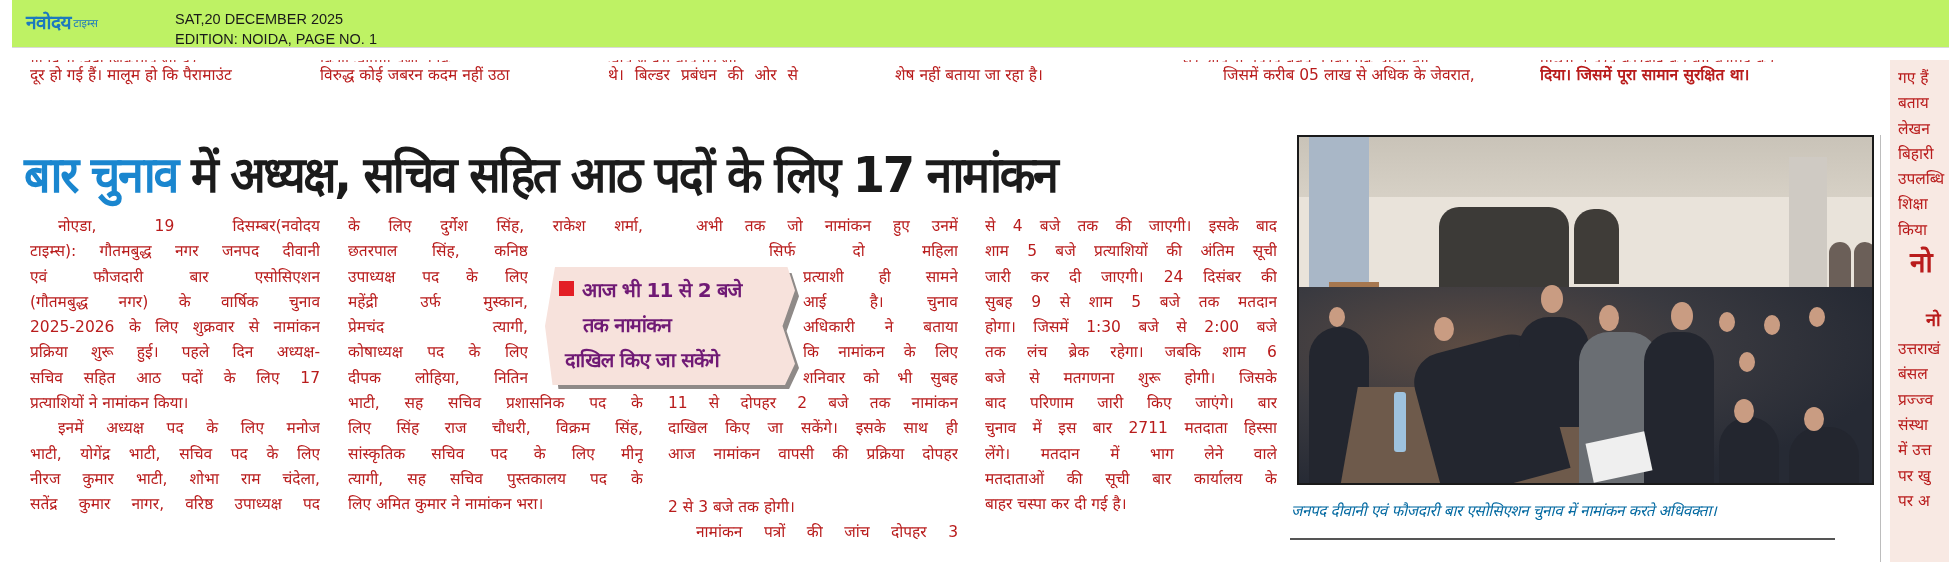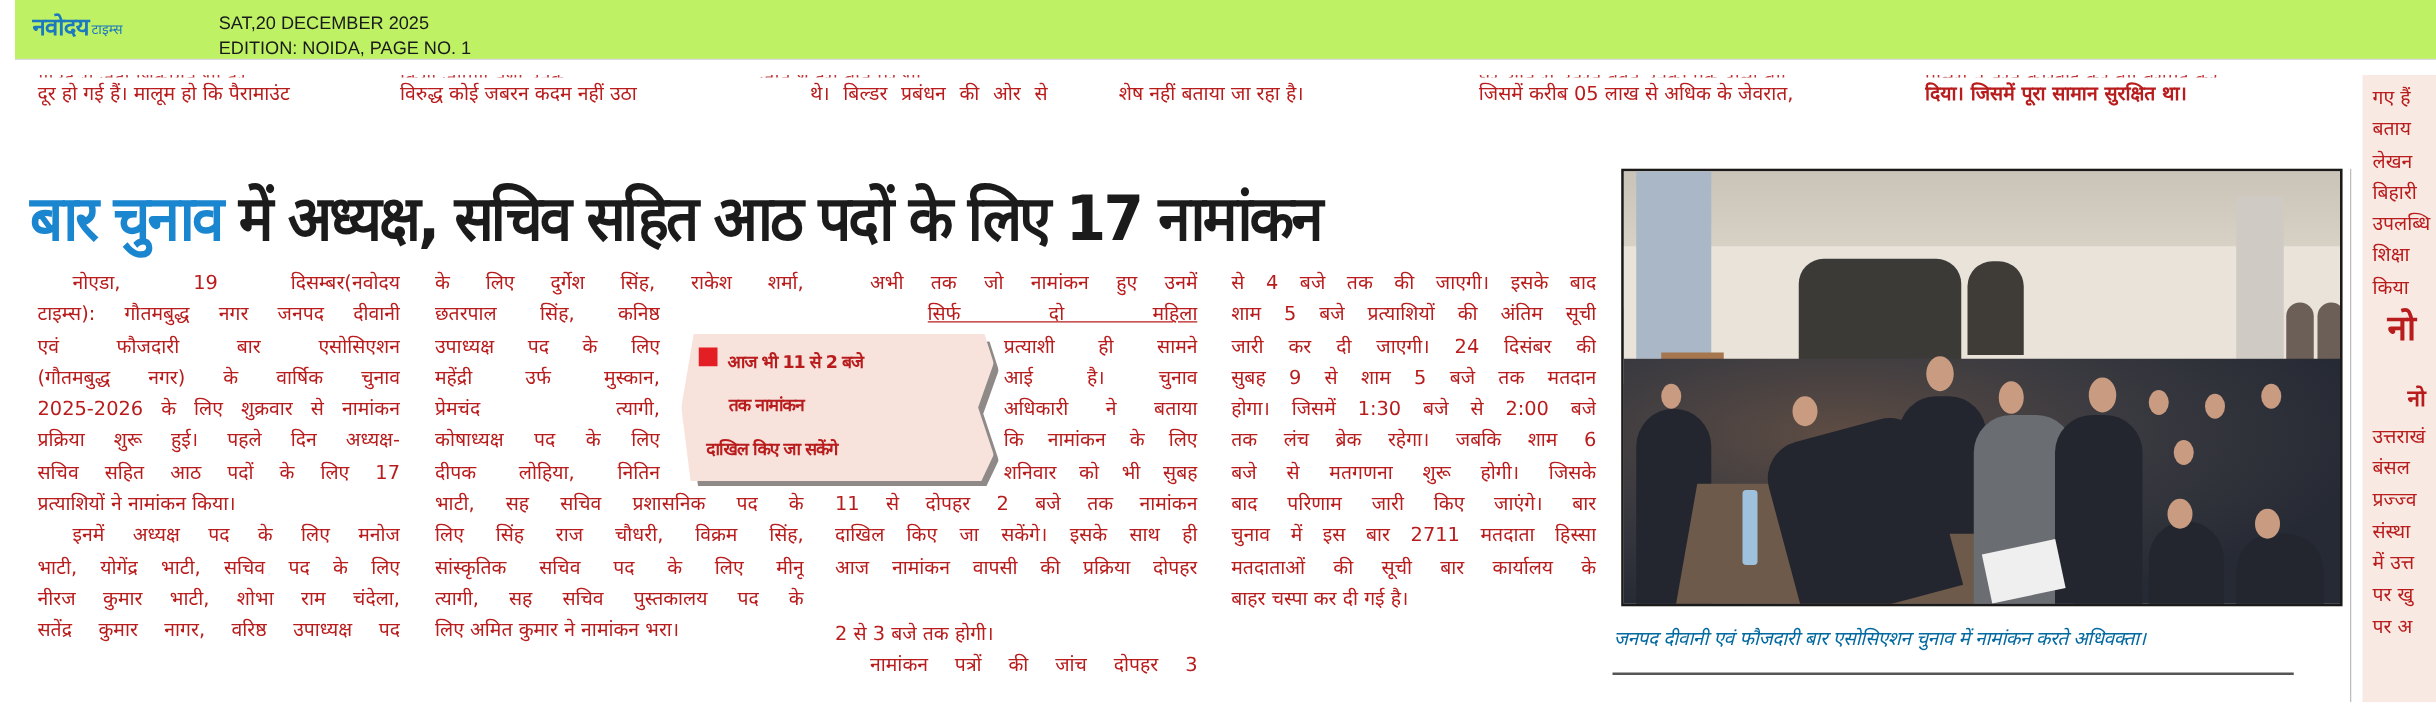--- a/index.html
+++ b/index.html
@@ -26,21 +26,21 @@
   .spill .ln { display: block; white-space: nowrap; }
 
   
   .headline { position: absolute; left: 24px; top: 80px; font-family: "DejaVu Sans", sans-serif; font-weight: 700; font-size: 50px; line-height: 70px; color: #1b1b1b; white-space: nowrap; letter-spacing: -2.5px; transform: scaleX(0.93); transform-origin: left; }
   .headline .hl-accent { color: #1a86cf; }
 
   
   .callout { position: absolute; left: 545px; top: 207px; width: 250px; height: 118px; }
   .callout-bg { position: absolute; inset: 0; background: #f7e2dc; clip-path: polygon(4% 0, 97% 0, 100% 20%, 95% 50%, 100% 82%, 96% 100%, 3% 100%, 0 50%); }
   .callout-shadow { position: absolute; left: 6px; top: 6px; right: -4px; bottom: -4px; background: #8f8a88; clip-path: polygon(4% 0, 97% 0, 100% 20%, 95% 50%, 100% 82%, 96% 100%, 3% 100%, 0 50%); }
-  .callout-text { position: absolute; left: 14px; top: 6px; width: 236px; font-family: "DejaVu Sans", sans-serif; font-weight: 700; font-size: 14px; line-height: 35px; color: #b91c1c; letter-spacing: -0.8px; }
+  .callout-text { position: absolute; left: 14px; top: 6px; width: 236px; font-family: "DejaVu Sans", sans-serif; font-weight: 700; font-size: 20px; line-height: 35px; color: #701a75; letter-spacing: -0.8px; }
   .callout-text .ln { display: block; white-space: nowrap; }
   .bullet { display: inline-block; width: 15px; height: 15px; background: #e31e25; margin-right: 8px; vertical-align: 1px; }
 
   
   .photo { position: absolute; left: 1297px; top: 75px; width: 577px; height: 350px; border: 2px solid #1a1a1a; overflow: hidden; background: #d9d2c7; }
   .photo .ceiling { position: absolute; left: 0; top: 0; width: 100%; height: 110px; background: linear-gradient(#c9c3b8, #e2dcd1); }
   .photo .wall { position: absolute; left: 0; top: 60px; width: 100%; height: 110px; background: #e9e3da; }
   .photo .pillar { position: absolute; left: 10px; top: 0; width: 60px; height: 150px; background: #a9b7c7; }
   .photo .pillar2 { position: absolute; left: 490px; top: 20px; width: 38px; height: 130px; background: #cfcac3; }
   .photo .board { position: absolute; left: 140px; top: 70px; width: 130px; height: 85px; background: #3c3a37; border-top-left-radius: 20px; border-top-right-radius: 20px; }
@@ -83,29 +83,29 @@
   <div class="spill body-text" style="left:30px;width:270px;">
     <span class="cut">ग्राउंड से जुड़ी शिकायतें भी दूर</span>
     <span class="ln" style="position:relative;top:-8px;">दूर हो गई हैं। मालूम हो कि पैरामाउंट</span>
   </div>
   <div class="spill body-text" style="left:320px;width:260px;">
     <span class="cut">किया जाएगा तथा उनके</span>
     <span class="ln" style="position:relative;top:-8px;">विरुद्ध कोई जबरन कदम नहीं उठा</span>
   </div>
   <div class="spill body-text" style="left:608px;width:270px;">
     <span class="cut">जाते थे इस बात पर भी</span>
-    <span class="ln" style="position:relative;top:-8px;word-spacing:6px;text-align:center;">थे। बिल्डर प्रबंधन की ओर से</span>
+    <span class="ln" style="position:relative;top:-8px;word-spacing:6px;">थे। बिल्डर प्रबंधन की ओर से</span>
   </div>
   <div class="spill body-text" style="left:895px;width:240px;">
     <span class="cut"></span>
     <span class="ln" style="position:relative;top:-8px;">शेष नहीं बताया जा रहा है।</span>
   </div>
   <div class="spill body-text" style="left:1183px;width:340px;">
     <span class="cut">घर आते से उतरते वक्त उनका एक ट्रॉली बैग</span>
-    <span class="ln" style="position:relative;top:-8px;">जिसमें करीब 05 लाख से अधिक के जेवरात,</span>
+    <span class="ln" style="position:relative;top:-8px;margin-left:40px;">जिसमें करीब 05 लाख से अधिक के जेवरात,</span>
   </div>
   <div class="spill body-text" style="left:1540px;width:330px;">
     <span class="cut">पुलिस ने तुरंत कार्रवाई कर बैग बरामद कर</span>
     <span class="ln" style="position:relative;top:-8px;font-weight:bold;">दिया। जिसमें पूरा सामान सुरक्षित था।</span>
   </div>
 
   <h1 class="headline">
     <span class="hl-accent">बार चुनाव</span><span> में अध्यक्ष, सचिव सहित आठ पदों के लिए 17 नामांकन</span>
   </h1>
 
@@ -134,21 +134,21 @@
     <span class="ln" style="width:180px;word-spacing:10px;">दीपक लोहिया, नितिन</span>
     <span class="ln">भाटी, सह सचिव प्रशासनिक पद के</span>
     <span class="ln">लिए सिंह राज चौधरी, विक्रम सिंह,</span>
     <span class="ln">सांस्कृतिक सचिव पद के लिए मीनू</span>
     <span class="ln">त्यागी, सह सचिव पुस्तकालय पद के</span>
     <span class="ln" style="text-align-last:left;">लिए अमित कुमार ने नामांकन भरा।</span>
   </div>
 
   <div class="col body-text" style="left:668px;top:154px;width:290px;">
     <span class="ln" style="padding-left:28px;">अभी तक जो नामांकन हुए उनमें</span>
-    <span class="ln" style="margin-left:74px;word-spacing:10px;text-decoration:underline;">सिर्फ दो महिला</span>
+    <span class="ln" style="margin-left:101px;word-spacing:10px;">सिर्फ दो महिला</span>
     <span class="ln" style="margin-left:135px;">प्रत्याशी ही सामने</span>
     <span class="ln" style="margin-left:135px;word-spacing:8px;">आई है। चुनाव</span>
     <span class="ln" style="margin-left:135px;">अधिकारी ने बताया</span>
     <span class="ln" style="margin-left:135px;">कि नामांकन के लिए</span>
     <span class="ln" style="margin-left:135px;">शनिवार को भी सुबह</span>
     <span class="ln">11 से दोपहर 2 बजे तक नामांकन</span>
     <span class="ln">दाखिल किए जा सकेंगे। इसके साथ ही</span>
     <span class="ln">आज नामांकन वापसी की प्रक्रिया दोपहर</span>
     <span class="ln" style="text-align-last:left;margin-top:28px;">2 से 3 बजे तक होगी।</span>
     <span class="ln ind">नामांकन पत्रों की जांच दोपहर 3</span>
@@ -157,20 +157,21 @@
   <div class="col body-text" style="left:985px;top:154px;width:292px;">
     <span class="ln">से 4 बजे तक की जाएगी। इसके बाद</span>
     <span class="ln">शाम 5 बजे प्रत्याशियों की अंतिम सूची</span>
     <span class="ln">जारी कर दी जाएगी। 24 दिसंबर की</span>
     <span class="ln">सुबह 9 से शाम 5 बजे तक मतदान</span>
     <span class="ln">होगा। जिसमें 1:30 बजे से 2:00 बजे</span>
     <span class="ln">तक लंच ब्रेक रहेगा। जबकि शाम 6</span>
     <span class="ln">बजे से मतगणना शुरू होगी। जिसके</span>
     <span class="ln">बाद परिणाम जारी किए जाएंगे। बार</span>
     <span class="ln">चुनाव में इस बार 2711 मतदाता हिस्सा</span>
+    <span class="ln">लेंगे। मतदान में भाग लेने वाले</span>
     <span class="ln">मतदाताओं की सूची बार कार्यालय के</span>
     <span class="ln" style="text-align-last:left;">बाहर चस्पा कर दी गई है।</span>
   </div>
 
   <div class="callout">
     <div class="callout-shadow"></div>
     <div class="callout-bg"></div>
     <div class="callout-text">
       <span class="ln"><span class="bullet"></span><span>आज भी 11 से 2 बजे</span></span>
       <span class="ln" style="padding-left:24px;">तक नामांकन</span>

